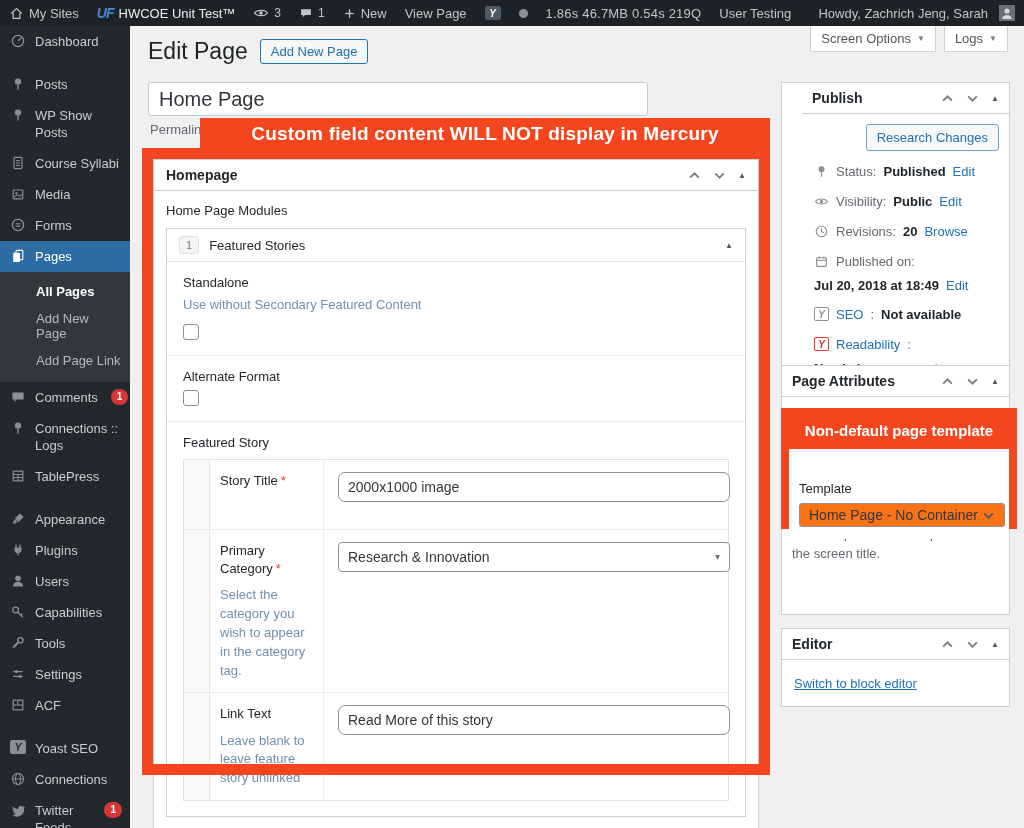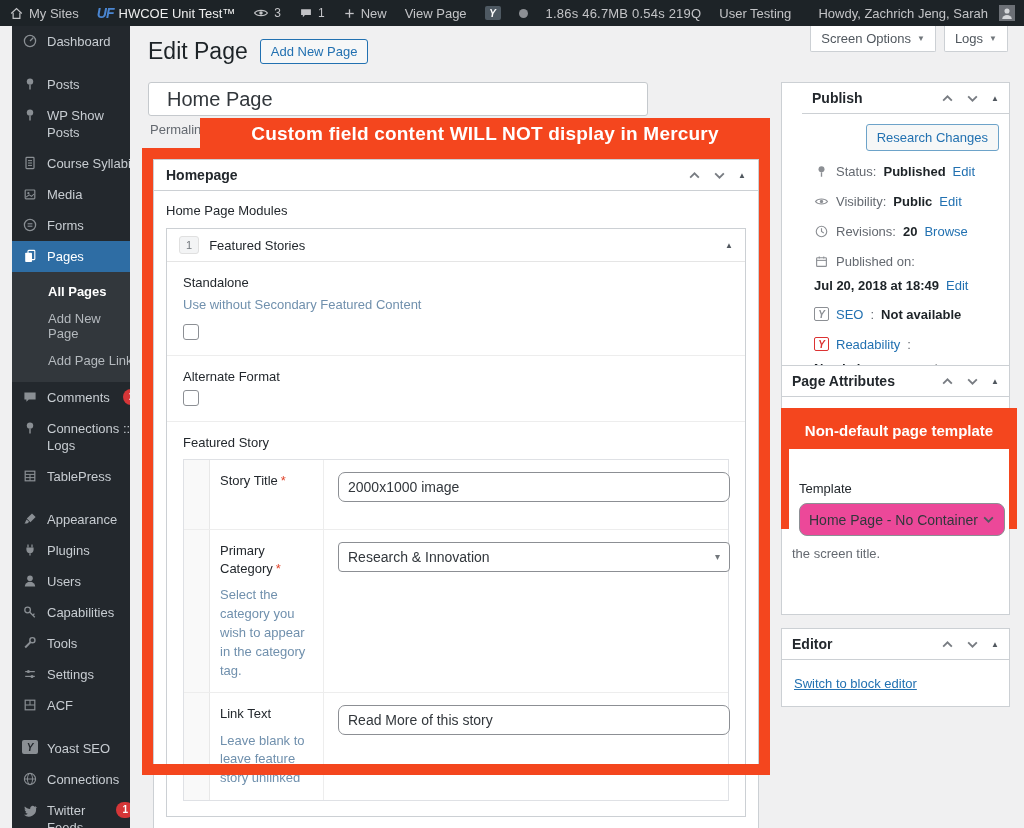--- a/index.html
+++ b/index.html
@@ -13,21 +13,21 @@
   .ab-right { margin-left:auto; display:flex; align-items:center; }
   .uf-logo { font-weight:bold; font-style:italic; color:#4a86d2; font-size:14px; letter-spacing:-1px; }
   .ab-sitename { color:#eeeeee; }
   .ab-count { font-size:12px; }
   .ab-dot { width:9px; height:9px; border-radius:50%; background:#8c8f94; display:inline-block; }
   .yoast-flag { width:16px; height:14px; background:#4e5962; color:#fff; font-weight:bold; font-size:10px; display:inline-flex; align-items:center; justify-content:center; border-radius:2px; font-style:italic; }
   .ab-stats { letter-spacing:.2px; color:#c3c4c7; }
   .avatar { width:16px; height:16px; margin-left:6px; }
 
   
-  #sidemenu { position:absolute; left:0; top:26px; width:130px; height:802px; background:#23282d; color:#c8cdd2; font-size:13px; overflow:hidden;margin-left:12px; }
+  #sidemenu { position:absolute; left:0; top:26px; width:130px; height:802px; background:#23282d; color:#c8cdd2; font-size:13px; overflow:hidden; }
   .menu-gap { height:12px; }
   .mi { display:flex; align-items:flex-start; gap:9px; padding:7px 8px 7px 10px; line-height:17px; cursor:pointer; position:relative; color:#c8cdd2; }
   .mi .mi-icon { width:16px; height:16px; flex:none; color:#8a8f94; margin-top:0px; }
   .mi.active { background:#2e6da4; color:#fff; }
   .mi.active .mi-icon { color:#fff; }
   .mi.active::after { content:""; position:absolute; right:-8px; top:50%; margin-top:-8px; border:8px solid transparent; border-left-color:#2e6da4; }
   .badge { background:#d63638; color:#fff; border-radius:9px; font-size:10px; line-height:10px; padding:3px 6px; margin-left:4px; font-weight:bold; }
   .submenu { background:#32373c; padding:6px 0 8px 0; }
   .smi { padding:6px 8px 6px 36px; color:#b4b9be; cursor:pointer; }
   .smi.current { color:#ffffff; font-weight:bold; }
@@ -36,21 +36,21 @@
   #content { position:absolute; left:130px; top:26px; width:894px; height:802px; background:#f0f0f1; }
 
   .top-buttons { position:absolute; top:0; right:16px; display:flex; gap:8px; }
   .tb-btn { background:#fff; border:1px solid #ccd0d4; border-top:none; color:#50575e; font-size:13px; padding:5px 10px; border-radius:0 0 2px 2px; display:flex; align-items:center; gap:6px; cursor:pointer; }
   .tb-caret { font-size:8px; color:#72777c; }
 
   #page-title-row { position:absolute; left:18px; top:12px; display:flex; align-items:center; gap:12px; }
   #page-title-row h1 { font-size:23px; font-weight:400; color:#1d2327; }
   .add-new-btn { background:#f6f7f7; border:1px solid #2271b1; color:#2271b1; font-size:13px; padding:4px 10px; border-radius:3px; cursor:pointer; }
 
-  #title-input { position:absolute; left:18px; top:56px; width:500px; height:34px; border:1px solid #c5c9cd; border-radius:3px; font-size:20px; color:#32373c; padding:2px 18px; background:#fff; font-family:"Liberation Sans", sans-serif; }
+  #title-input { position:absolute; left:18px; top:56px; width:500px; height:34px; border:1px solid #c5c9cd; border-radius:3px; font-size:20px; color:#32373c; padding:2px 10px; background:#fff; font-family:"Liberation Sans", sans-serif; }
   #permalink { position:absolute; left:20px; top:96px; font-size:13px; color:#646970; }
 
   
   .annotation-banner { position:absolute; left:70px; top:92px; width:570px; height:31px; background:#f4461e; color:#fff; font-weight:bold; font-size:19px; display:flex; align-items:center; justify-content:center; z-index:40; letter-spacing:.2px; }
   .annotation-outline { position:absolute; left:12px; top:122px; width:628px; height:627px; border:11px solid #f4461e; z-index:39; pointer-events:none; }
 
   
   #homepage-box { position:absolute; left:23px; top:133px; width:606px; height:680px; background:#fff; border:1px solid #ccd0d4; overflow:hidden; }
   .box-header { display:flex; align-items:center; padding:7px 12px; border-bottom:1px solid #ccd0d4; }
   .box-header .bh-title { font-size:14px; font-weight:bold; color:#23282d; }
@@ -100,21 +100,21 @@
 
   #attributes-panel { top:339px; height:250px; }
   #attributes-panel .panel-body { font-size:13px; color:#23282d; }
   .order-input { width:52px; height:28px; border:1px solid #8c8f94; border-radius:4px; padding:3px 9px; font-size:14px; color:#32373c; font-family:"Liberation Sans", sans-serif; margin-top:62px; }
   .help-text { font-size:13px; color:#646970; line-height:1.5; margin-top:12px; }
 
   .annotation-template { position:absolute; left:651px; top:382px; width:236px; height:121px; background:#f4461e; z-index:41; padding:8px; }
   .annotation-template .note { color:#fff; font-weight:bold; font-size:15px; text-align:center; padding:6px 0 10px 0; }
   .annotation-window { background:#fff; padding:8px 10px 12px 10px; }
   .annotation-window .t-label { font-size:13px; color:#23282d; margin-bottom:7px;margin-top:24px; }
-  .sel-small { width:206px; height:33px; border:1px solid #8c8f94; border-radius:8px; padding:3px 9px; font-size:14px; color:#32373c; background:#ec4899; display:flex; align-items:center; cursor:pointer; }
+  .sel-small { width:206px; height:24px; border:1px solid #8c8f94; border-radius:3px; padding:3px 9px; font-size:14px; color:#32373c; background:#f97316; display:flex; align-items:center; cursor:pointer; }
   .sel-small .sel-arrow { margin-left:auto; color:#50575e; }
 
   #editor-panel { top:602px; }
   #editor-panel .panel-body a { color:#2271b1; font-size:13px; text-decoration:underline; cursor:pointer; }
 </style>
 </head>
 <body>
 
 <svg width="0" height="0" style="position:absolute">
   <defs>

